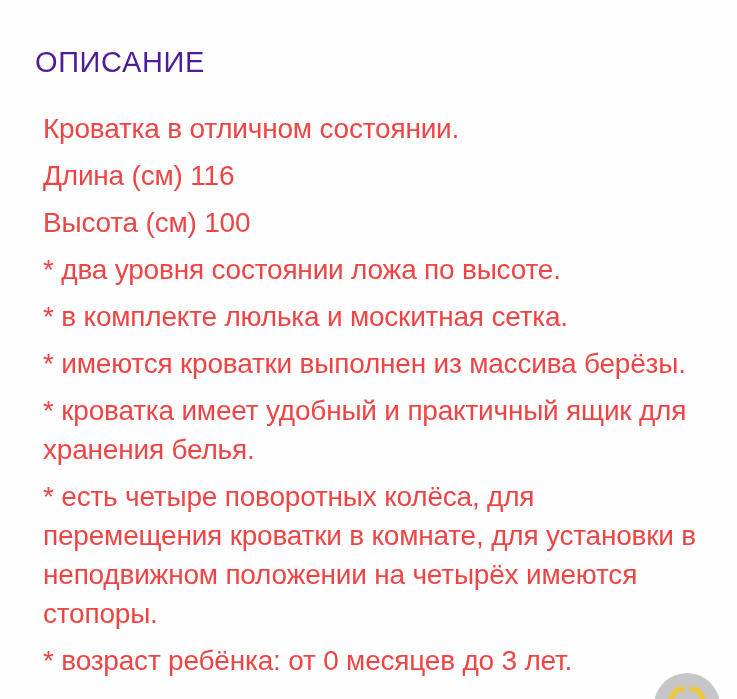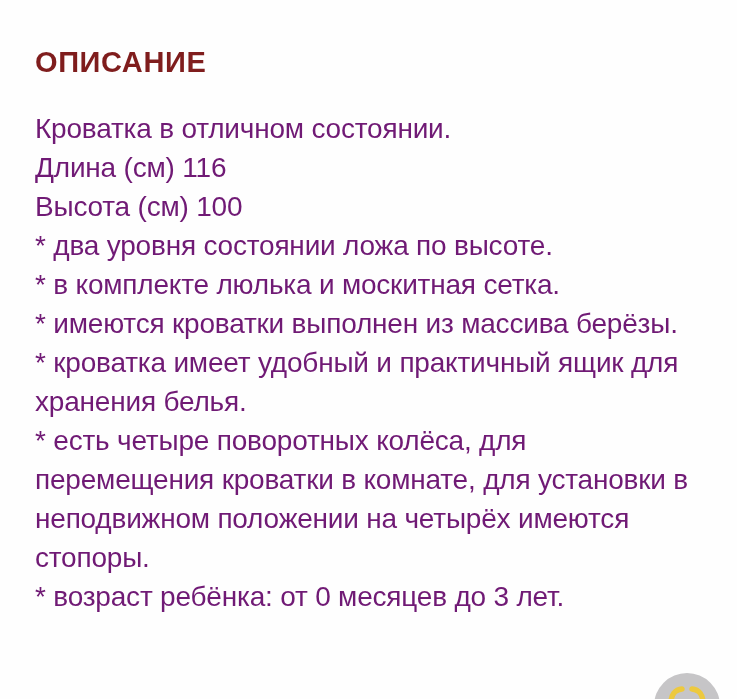--- a/index.html
+++ b/index.html
@@ -16,31 +16,31 @@
   }
   .description-section {
     box-sizing: border-box;
     width: 737px;
     padding: 44px 28px 0 35px;
   }
   .description-heading {
     margin: 0 0 29px 0;
     font-size: 29px;
     line-height: 36px;
-    font-weight: 700;
+    font-weight: 400;
     letter-spacing: 0.6px;
-    color: #7f1d1d;
+    color: #4c1d95;
   }
   .description-body p {
-    margin: 0;
+    margin: 8px;
     font-size: 28px;
     line-height: 39px;
     font-weight: 400;
     letter-spacing: -0.2px;
-    color: #701a75;
+    color: #ef4444;
   }
   .fab {
     position: absolute;
     left: 654px;
     top: 673px;
     width: 66px;
     height: 66px;
     border: none;
     padding: 0;
     background: transparent;

